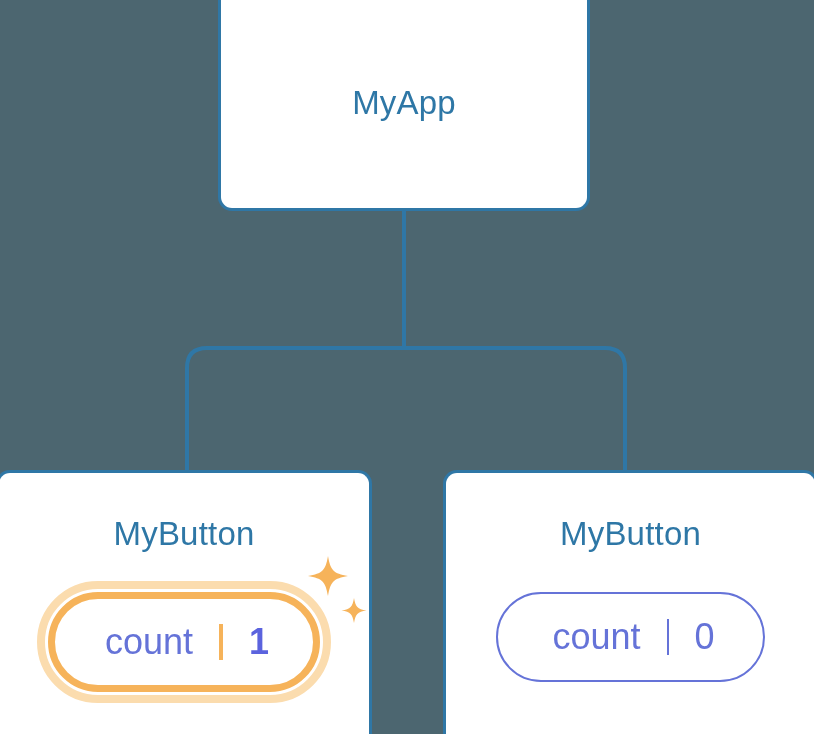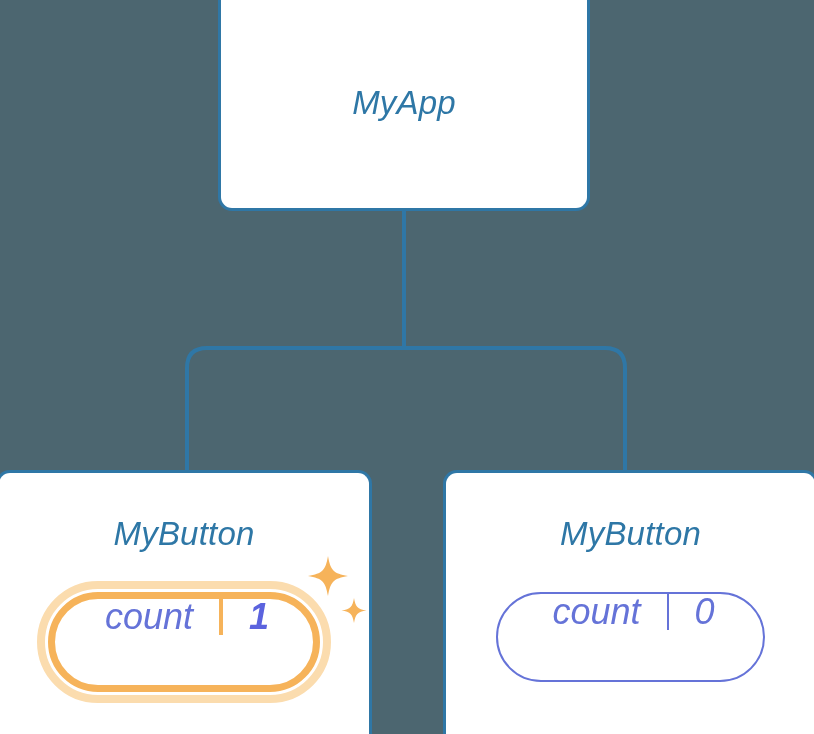--- a/index.html
+++ b/index.html
@@ -12,21 +12,20 @@
     overflow: hidden;
     background: #4c6670;
     font-family: "Liberation Sans", sans-serif;
     -webkit-font-smoothing: antialiased;
   }
 
   #stage {
     position: relative;
     width: 814px;
     height: 554px;
-    font-style: italic;
   }
 
   
   #connectors {
     position: absolute;
     left: 0;
     top: 0;
     width: 814px;
     height: 734px;
     z-index: 1;
@@ -90,21 +89,21 @@
 
   
   .pill-wrap {
     position: relative;
     display: inline-flex;
   }
 
   .pill {
     position: relative;
     display: flex;
-    align-items: flex-start;
+    align-items: center;
     border: 2px solid #6573d8;
     border-radius: 999px;
     background: #ffffff;
     box-sizing: border-box;
     height: 90px;
     z-index: 2;
   }
 
   .pill-key,
   .pill-val {

